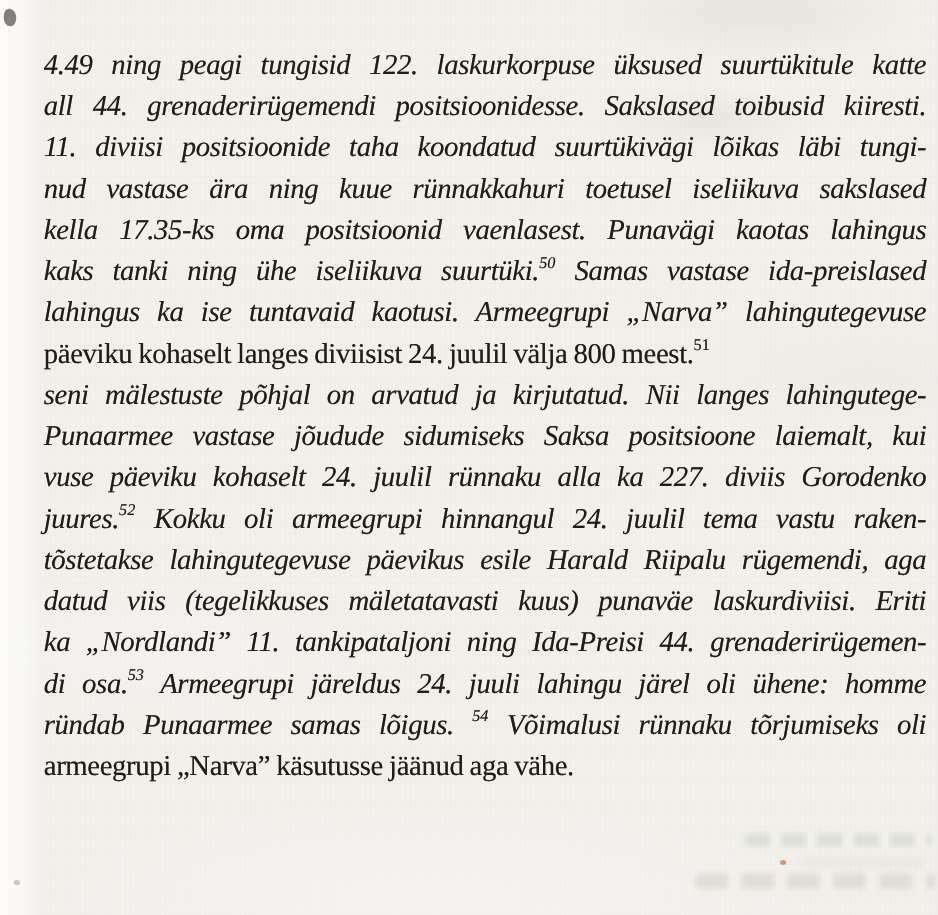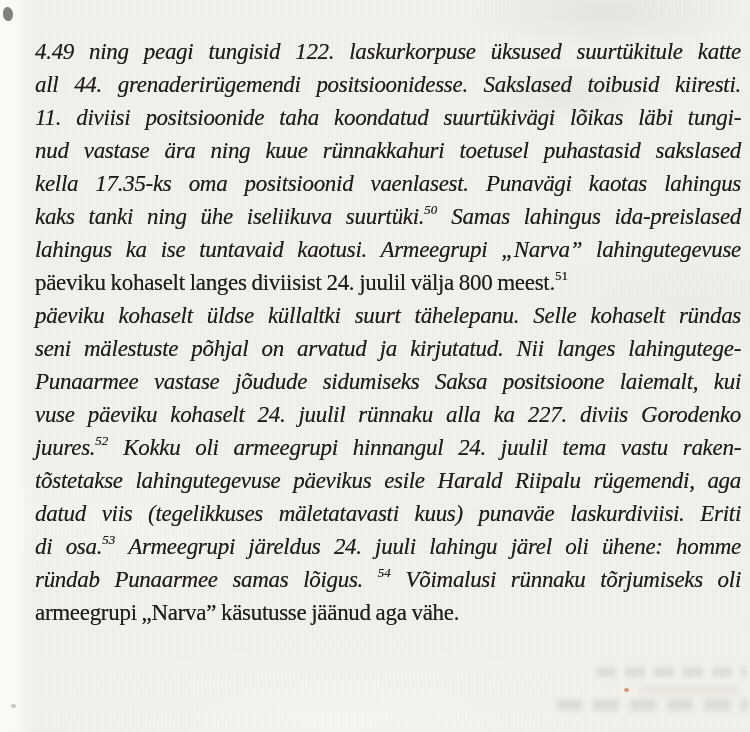--- a/index.html
+++ b/index.html
@@ -107,32 +107,32 @@
   <div class="artifact ghost-row-1"></div>
   <div class="artifact ghost-row-3"></div>
   <div class="artifact ghost-row-2"></div>
   <div class="artifact speck-orange"></div>
 
   <div class="text-block" id="text-block" style="color: rgb(32, 29, 25);">
       <div class="paragraph">
         <div class="line j"><span>4.49 ning peagi tungisid 122. laskurkorpuse üksused suurtükitule katte</span></div>
         <div class="line j"><span>all 44. grenaderirügemendi positsioonidesse. Sakslased toibusid kiiresti.</span></div>
         <div class="line j"><span>11. diviisi positsioonide taha koondatud suurtükivägi lõikas läbi tungi-</span></div>
-        <div class="line j"><span>nud vastase ära ning kuue rünnakkahuri toetusel puhastasid sakslased</span></div>
+        <div class="line j"><span>nud vastase ära ning kuue rünnakkahuri toetusel iseliikuva sakslased</span></div>
         <div class="line j"><span>kella 17.35-ks oma positsioonid vaenlasest. Punavägi kaotas lahingus</span></div>
-        <div class="line j"><span>kaks tanki ning ühe iseliikuva suurtüki.</span><sup class="fn">50</sup><span> Samas lahingus ida-preislased</span></div>
+        <div class="line j"><span>kaks tanki ning ühe iseliikuva suurtüki.</span><sup class="fn">50</sup><span> Samas vastase ida-preislased</span></div>
         <div class="line j"><span>lahingus ka ise tuntavaid kaotusi. Armeegrupi „Narva” lahingutegevuse</span></div>
         <div class="line last"><span>päeviku kohaselt langes diviisist 24. juulil välja 800 meest.</span><sup class="fn">51</sup></div>
       </div>
       <div class="paragraph">
-        <div class="line j"><span>päeviku kohaselt üldse küllaltki suurt tähelepanu. Selle kohaselt ründas</span></div>
         <div class="line j"><span>seni mälestuste põhjal on arvatud ja kirjutatud. Nii langes lahingutege-</span></div>
         <div class="line j"><span>Punaarmee vastase jõudude sidumiseks Saksa positsioone laiemalt, kui</span></div>
         <div class="line j"><span>vuse päeviku kohaselt 24. juulil rünnaku alla ka 227. diviis Gorodenko</span></div>
         <div class="line j"><span>juures.</span><sup class="fn">52</sup><span> Kokku oli armeegrupi hinnangul 24. juulil tema vastu raken-</span></div>
         <div class="line j"><span>tõstetakse lahingutegevuse päevikus esile Harald Riipalu rügemendi, aga</span></div>
         <div class="line j"><span>datud viis (tegelikkuses mäletatavasti kuus) punaväe laskurdiviisi. Eriti</span></div>
+        <div class="line j"><span>ka „Nordlandi” 11. tankipataljoni ning Ida-Preisi 44. grenaderirügemen-</span></div>
         <div class="line j"><span>di osa.</span><sup class="fn">53</sup><span> Armeegrupi järeldus 24. juuli lahingu järel oli ühene: homme</span></div>
         <div class="line j"><span>ründab Punaarmee samas lõigus. </span><sup class="fn">54</sup><span> Võimalusi rünnaku tõrjumiseks oli</span></div>
         <div class="line last"><span>armeegrupi „Narva” käsutusse jäänud aga vähe.</span></div>
       </div>
     </div>
 </div>
 
 </body></html>

